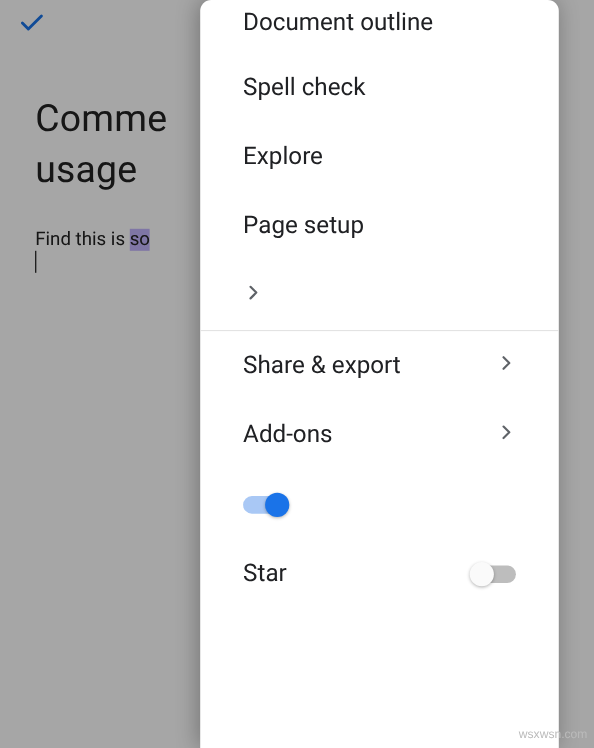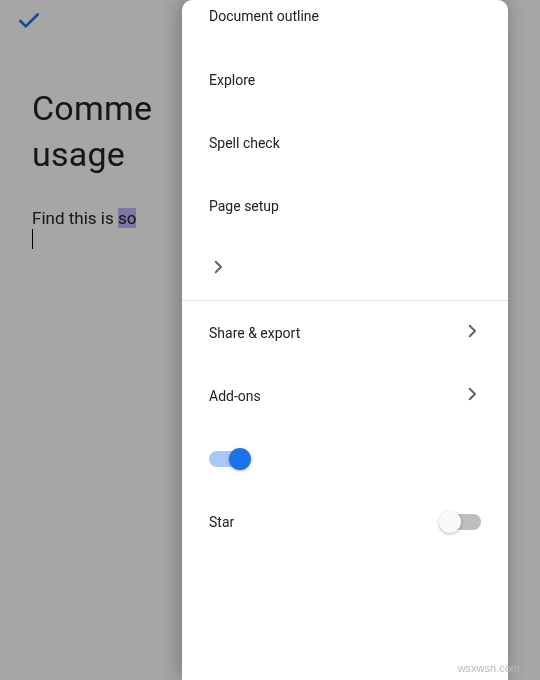--- a/index.html
+++ b/index.html
@@ -28,38 +28,38 @@
     .hl { background: #c4b5fd; }
     .caret { display:inline-block; width:1px; height:20px; background:#000; vertical-align:middle; }
     .sheet {
       position: absolute; top: 0; right: 32px; width: 326px; bottom: 0;
       background: #fff; border-radius: 10px 10px 0 0;
       box-shadow: -2px 0 20px rgba(0,0,0,0.3);
       overflow: hidden;
     }
     .menu-item {
       display: flex; align-items: center; justify-content: space-between;
-      padding: 0 27px; height: 63px; font-size: 14px; color: #202124;
+      padding: 0 39px; height: 63px; font-size: 22px; color: #202124;
     }
     .menu-item.first { height: 48px; align-items: flex-start; padding-top: 8px; }
     .divider { height: 1px; background: #e3e3e3; }
     .chev { color: #5f6368; }
     .toggle {
       width: 40px; height: 16px; border-radius: 10px; position: relative;
     }
     .toggle .knob {
       position: absolute; width: 22px; height: 22px; border-radius: 50%;
       top: -3px; box-shadow: 0 1px 3px rgba(0,0,0,0.3);
     }
     .toggle.on { background: #a9c8f5; }
     .toggle.on .knob { right: -2px; background: #1a73e8; }
     .toggle.off { background: #bdbdbd; }
     .toggle.off .knob { left: -2px; background: #fafafa; }
     .watermark {
-      position: absolute; bottom: 6px; right: 20px; font-size: 11px;
+      position: absolute; bottom: 6px; right: 6px; font-size: 11px;
       color: #bbb; font-family: Arial, sans-serif; z-index: 50;
     }
   </style>
 </head>
 <body>
 
 <div class="topbar">
   <span class="check">
     <svg width="26" height="26" viewBox="0 0 24 24" fill="none" stroke="currentColor" stroke-width="2.4" stroke-linecap="round" stroke-linejoin="round">
         <polyline points="4 12 9 17 20 6"></polyline>
@@ -77,24 +77,24 @@
   </div>
 </div>
 
 <div class="scrim"></div>
 
 <div class="sheet">
   <div class="menu-item first">
     <span>Document outline</span>
   </div>
   <div class="menu-item">
-    <span>Explore</span>
+    <span>Spell check</span>
   </div>
   <div class="menu-item">
-    <span>Spell check</span>
+    <span>Explore</span>
   </div>
   <div class="menu-item">
     <span>Page setup</span>
   </div>
   <div class="menu-item">
     <span class="chev">
       <svg width="18" height="18" viewBox="0 0 24 24" fill="none" stroke="currentColor" stroke-width="2.6" stroke-linecap="round" stroke-linejoin="round">
           <polyline points="9 5 16 12 9 19"></polyline>
         </svg>
     </span>

